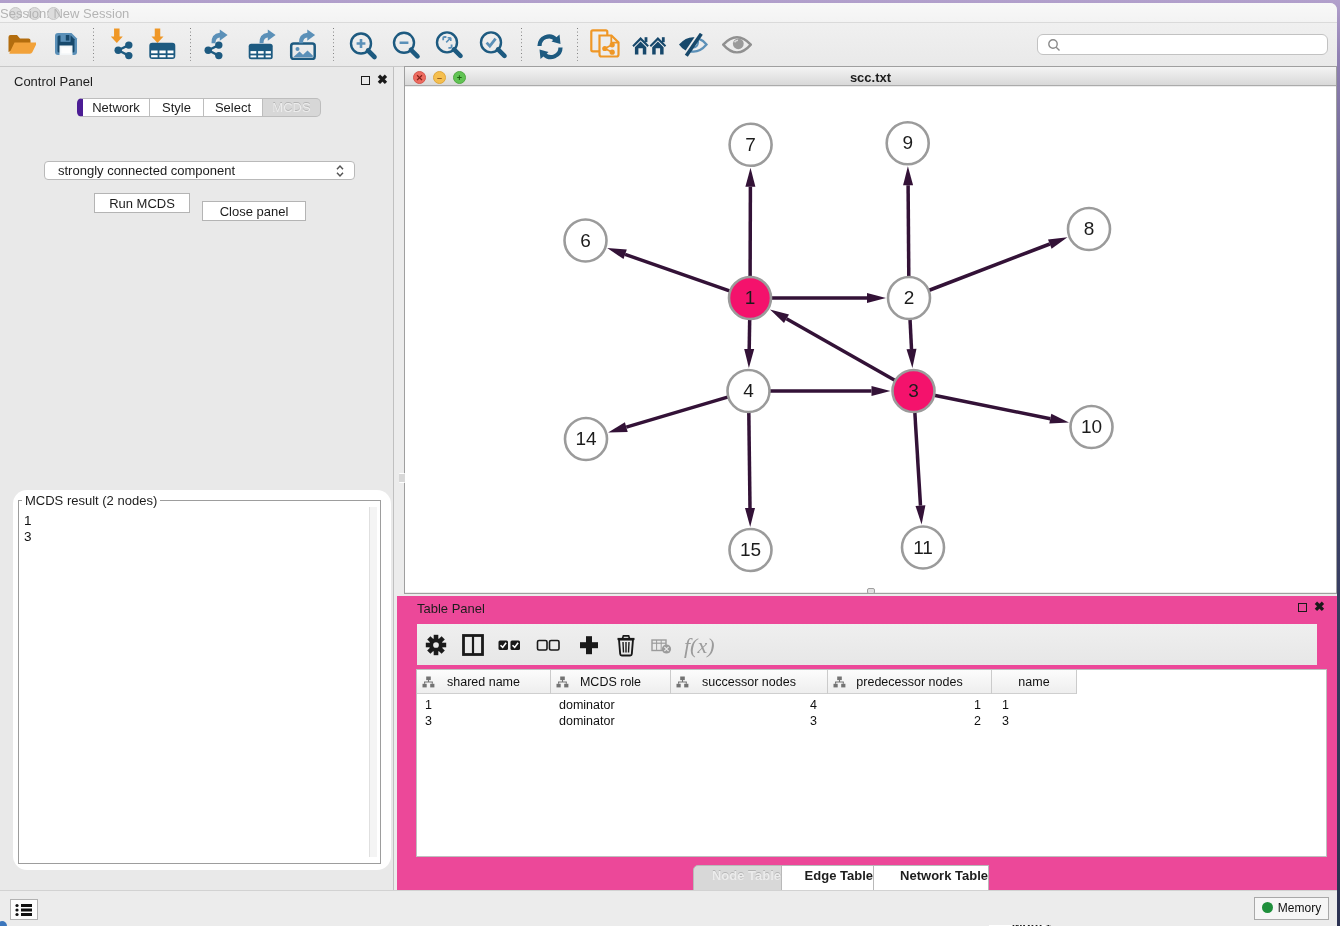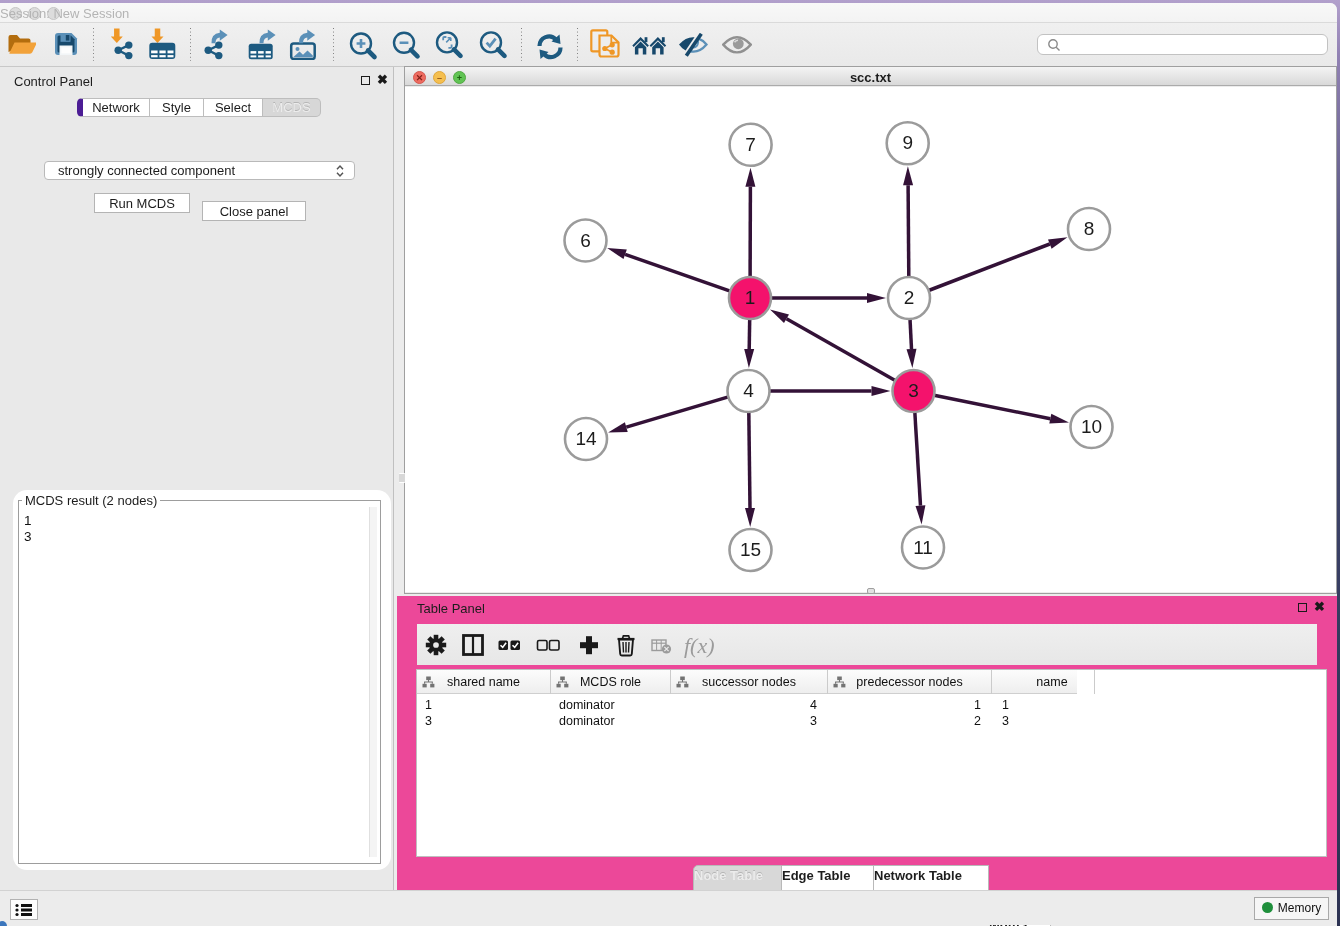--- a/index.html
+++ b/index.html
@@ -61,21 +61,21 @@
 .ttoolbar { position:absolute; left:20px; top:28px; width:900px; height:41px;
   background:linear-gradient(#efefef,#e7e7e7); }
 .tscroll { position:absolute; left:19px; top:73px; width:911px; height:188px;
   background:#fff; border:1px solid #bfbfbf; }
 .thead { position:absolute; left:0; top:0; width:660px; height:24px;
   background:linear-gradient(#fcfcfc,#eeeeee); border-bottom:1px solid #cfcfcf; }
 .thcell { position:absolute; top:0; height:24px; border-right:1px solid #cbcbcb;
   font-size:12.5px; color:#111; text-align:center; line-height:24px; }
 .trow { position:absolute; font-size:12.5px; color:#111; }
 .btabs { position:absolute; top:269px; display:flex; height:21px; }
-.btab { height:37px; font-size:13px; font-weight:bold; color:#1d1d1d; text-align:left;
+.btab { height:37px; font-size:13px; font-weight:bold; color:#1d1d1d; text-align:right;
   line-height:20px; background:#fff; border:1px solid #b9b9b9; border-left:none; }
 .btab.first { border-left:1px solid #b9b9b9; border-radius:5px 0 0 5px;
   background:#d8d8d8; color:#ececec; text-shadow:0 -1px 0 #b5b5b5; }
 .btab.last { border-radius:0 5px 5px 0; }
 .statusbar { position:absolute; left:0; top:887px; width:100%; height:35px;
   background:#ececec; border-top:1px solid #d2d2d2; }
 .listbtn { position:absolute; left:10px; top:8px; width:28px; height:21px;
   background:#fdfdfd; border:1px solid #b2b2b2; }
 .membtn { position:absolute; right:8px; top:6px; width:75px; height:23px;
   background:#f6f6f6; border:1px solid #a9a9a9; font-size:12px; color:#111;
@@ -372,21 +372,21 @@
               </svg>
             </span>successor nodes</div>
           <div class="thcell" style="left:411px;width:164px;"><span style="position:absolute;left:5px;top:0;width:13px;height:24px;">
               <svg width="13" height="12" viewBox="0 0 13 12" style="position:absolute;top:6px;left:0">
                 <rect x="4.2" y="0.5" width="4.6" height="3.6" fill="#737373"></rect>
                 <rect x="0.5" y="7.8" width="4.2" height="3.6" fill="#737373"></rect>
                 <rect x="8.2" y="7.8" width="4.2" height="3.6" fill="#737373"></rect>
                 <path d="M6.5 4.1 L6.5 6 M2.6 7.8 L2.6 6 L10.3 6 L10.3 7.8" fill="none" stroke="#737373" stroke-width="1.1"></path>
               </svg>
             </span>predecessor nodes</div>
-          <div class="thcell" style="left:593px;width:85px;">name</div>
+          <div class="thcell" style="left:575px;width:85px;">name</div>
       </div>
       <div class="trow" style="left:8px;top:28px;">1</div>
       <div class="trow" style="left:142px;top:28px;">dominator</div>
       <div class="trow" style="left:254px;top:28px;width:146px;text-align:right;">4</div>
       <div class="trow" style="left:411px;top:28px;width:153px;text-align:right;">1</div>
       <div class="trow" style="left:585px;top:28px;">1</div>
       <div class="trow" style="left:8px;top:44px;">3</div>
       <div class="trow" style="left:142px;top:44px;">dominator</div>
       <div class="trow" style="left:254px;top:44px;width:146px;text-align:right;">3</div>
       <div class="trow" style="left:411px;top:44px;width:153px;text-align:right;">2</div>

